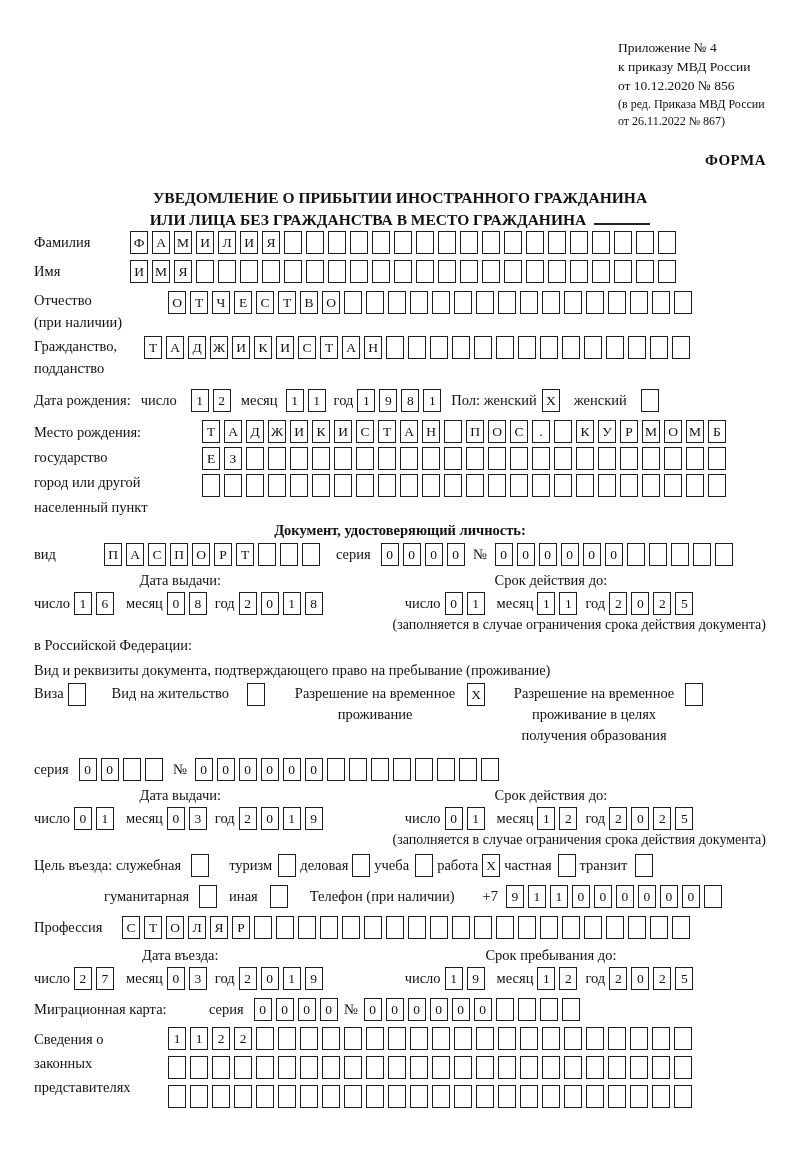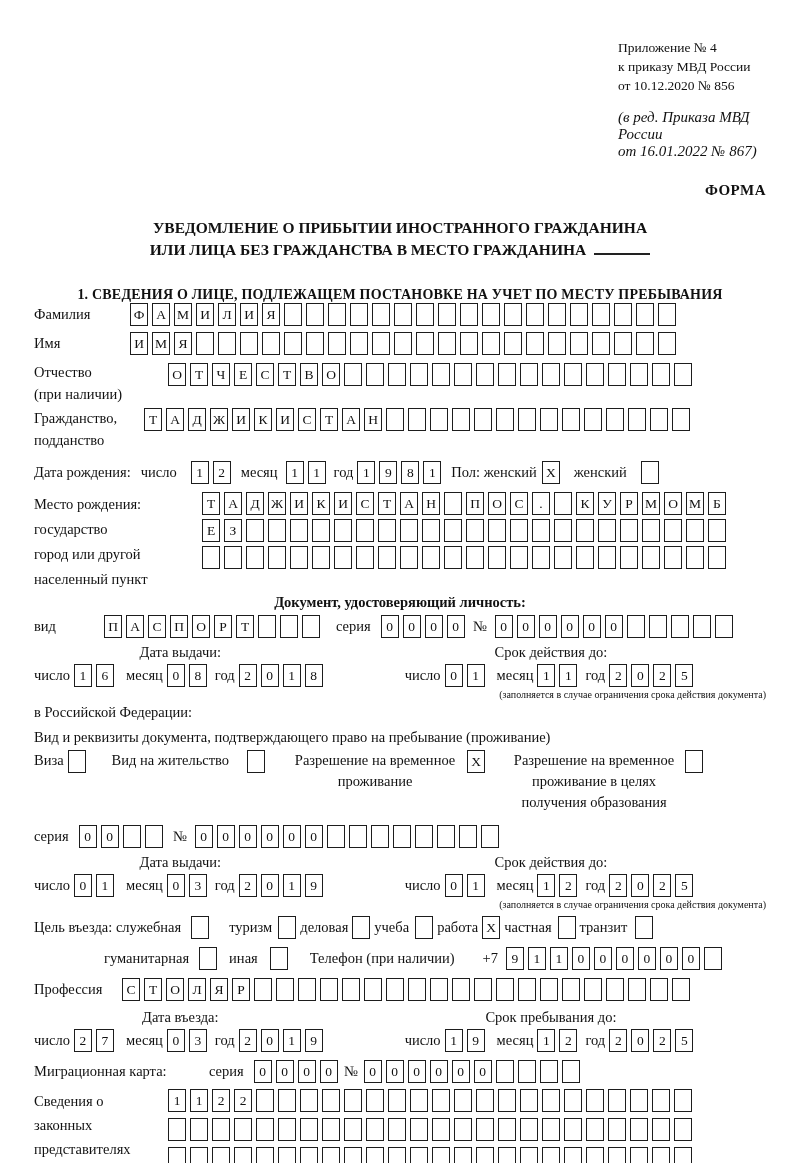--- a/index.html
+++ b/index.html
@@ -6,41 +6,41 @@
   html, body { background: #ffffff; }
   body {
     width: 800px; height: 1163px; overflow: hidden;
     font-family: "Liberation Serif", serif;
     color: #111; position: relative;
   }
   .page { padding: 38px 34px 0 34px; }
 
   
   .annex { margin-left: 584px; font-size: 13.5px; line-height: 19px; }
-  .annex .edit { font-size: 15px; line-height: 17px; margin-top: 14px; font-style: italic; }
+  .annex .edit { font-size: 12px; line-height: 17px; margin-top: 1px; }
   .forma { text-align: right; font-weight: bold; font-size: 15px; margin-top: 22px; letter-spacing: .5px; }
 
   
   .title { text-align: center; font-weight: bold; font-size: 15.5px; line-height: 22px; margin-top: 18px; }
   .title-underline { display: inline-block; width: 56px; border-bottom: 2px solid #222; height: 14px; margin-left: 8px; }
 
   .section-heading { text-align: center; font-weight: bold; font-size: 14px; margin-top: 26px; letter-spacing: .2px; }
 
   
   .frow { display: flex; align-items: center; font-size: 14.5px; }
   .frow .lbl { white-space: nowrap; }
   .cells { display: flex; flex-wrap: nowrap; }
   .cell {
     display: inline-block; width: 18px; height: 23px; flex: 0 0 18px;
     border: 1.5px solid #1d1d1d; margin-right: 4px; background: #fff;
     text-align: center; font-size: 13.5px; line-height: 21px; font-family: "Liberation Serif", serif;
   }
   .lbl-col { line-height: 22px; }
 
-  .muted-note { font-size: 10px; }
+  .muted-note { font-size: 14px; }
 
   
   .date-pair { display: flex; align-items: flex-end; }
   .dgroup { display: inline-block; }
   .dgroup .dhead { text-align: center; font-size: 14.5px; margin-bottom: 3px; }
   .dgroup .drow { display: flex; align-items: center; font-size: 14.5px; }
   .dgroup .drow .lbl { margin-right: 4px; }
 
   
   .opts { display: flex; align-items: flex-start; font-size: 14.5px; }
@@ -57,31 +57,30 @@
 <body>
 
 <div class="page">
 
   <div class="annex">
     <div>Приложение № 4</div>
     <div>к приказу МВД России</div>
     <div>от 10.12.2020 № 856</div>
     <div class="edit">
       <div>(в ред. Приказа МВД России</div>
-      <div>от 16.01.2022 № 867)</div>
+      <div>от 26.11.2022 № 867)</div>
     </div>
   </div>
   <div class="forma">ФОРМА</div>
 
   <div class="title">
     <div>УВЕДОМЛЕНИЕ О ПРИБЫТИИ ИНОСТРАННОГО ГРАЖДАНИНА</div>
     <div><span>ИЛИ ЛИЦА БЕЗ ГРАЖДАНСТВА В МЕСТО ГРАЖДАНИНА</span><span class="title-underline"></span></div>
   </div>
 
-  <div class="section-heading">1. СВЕДЕНИЯ О ЛИЦЕ, ПОДЛЕЖАЩЕМ ПОСТАНОВКЕ НА УЧЕТ ПО МЕСТУ ПРЕБЫВАНИЯ</div>
 
   <div class="frow mt16">
     <span class="lbl" style="width:96px;">Фамилия</span>
     <span class="cells">
         <span class="cell">Ф</span>
         <span class="cell">А</span>
         <span class="cell">М</span>
         <span class="cell">И</span>
         <span class="cell">Л</span>
         <span class="cell">И</span>

